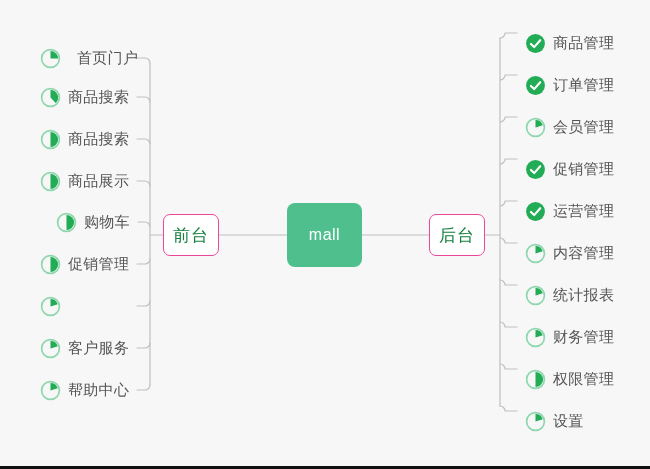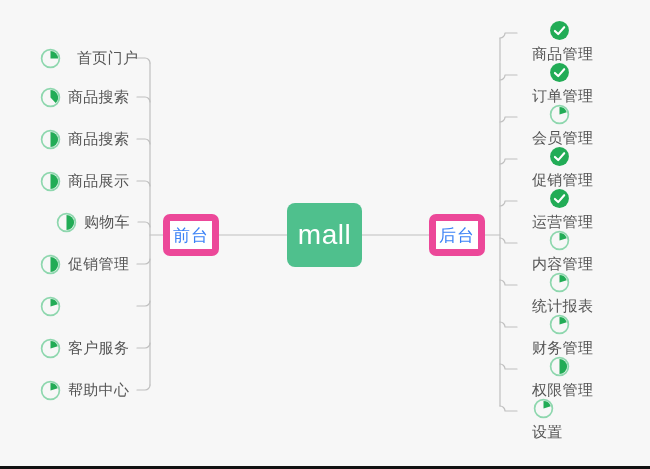--- a/index.html
+++ b/index.html
@@ -38,21 +38,21 @@
     position: absolute;
     display: flex;
     align-items: center;
     height: 26px;
     white-space: nowrap;
   }
   .leaf.left {
     flex-direction: row;
   }
   .leaf.right {
-    flex-direction: column;
+    margin-top: 10px;
   }
   .leaf-label {
     font-size: 15px;
     color: #555555;
     letter-spacing: 0.3px;
     line-height: 26px;
   }
   .leaf.left .leaf-label { margin-left: 7px; }
   .leaf.right .leaf-label { margin-left: 7px; }
 
@@ -66,38 +66,38 @@
   .icon svg { display: block; width: 21px; height: 21px; }
 
   
   .node-box {
     position: absolute;
     box-sizing: border-box;
     display: flex;
     align-items: center;
     justify-content: center;
     background: #ffffff;
-    border: 7px solid #ec4899;
+    border: 1px solid #ec4899;
     border-radius: 7px;
     font-size: 17px;
-    color: #3b82f6;
+    color: #15803d;
     letter-spacing: 1px;
     text-align: right;
   }
 
   #node-center {
     position: absolute;
     box-sizing: border-box;
     display: flex;
     align-items: center;
     justify-content: center;
     background: #4FC08D;
     border-radius: 8px;
     color: #ffffff;
-    font-size: 28px;
+    font-size: 16px;
     letter-spacing: 0.5px;
   }
 </style>
 </head>
 <body>
 
 <div id="canvas">
 
   <svg id="wires" viewBox="0 0 650 469" xmlns="http://www.w3.org/2000/svg">
     <g id="wire-group" fill="none" stroke="#bfbfbf" stroke-width="1.2" stroke-linecap="round" stroke-linejoin="round">

